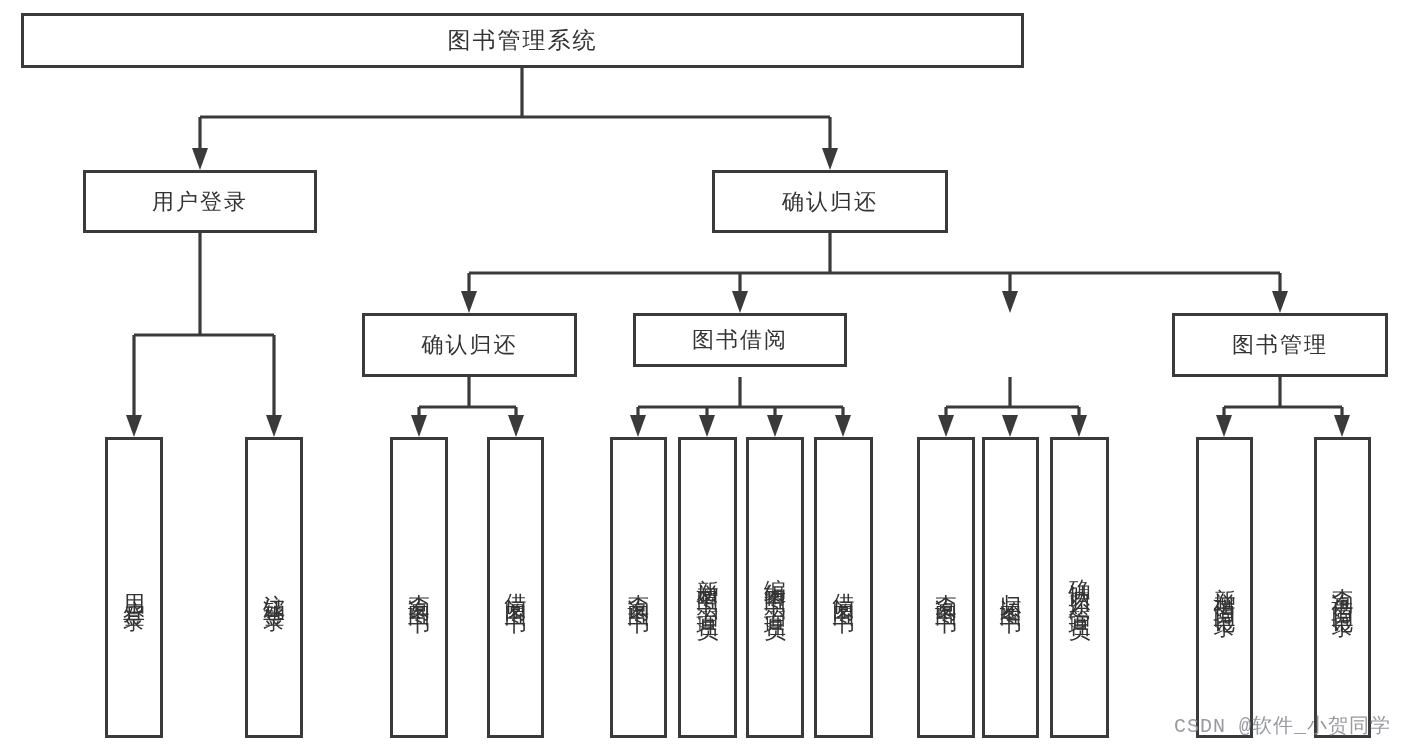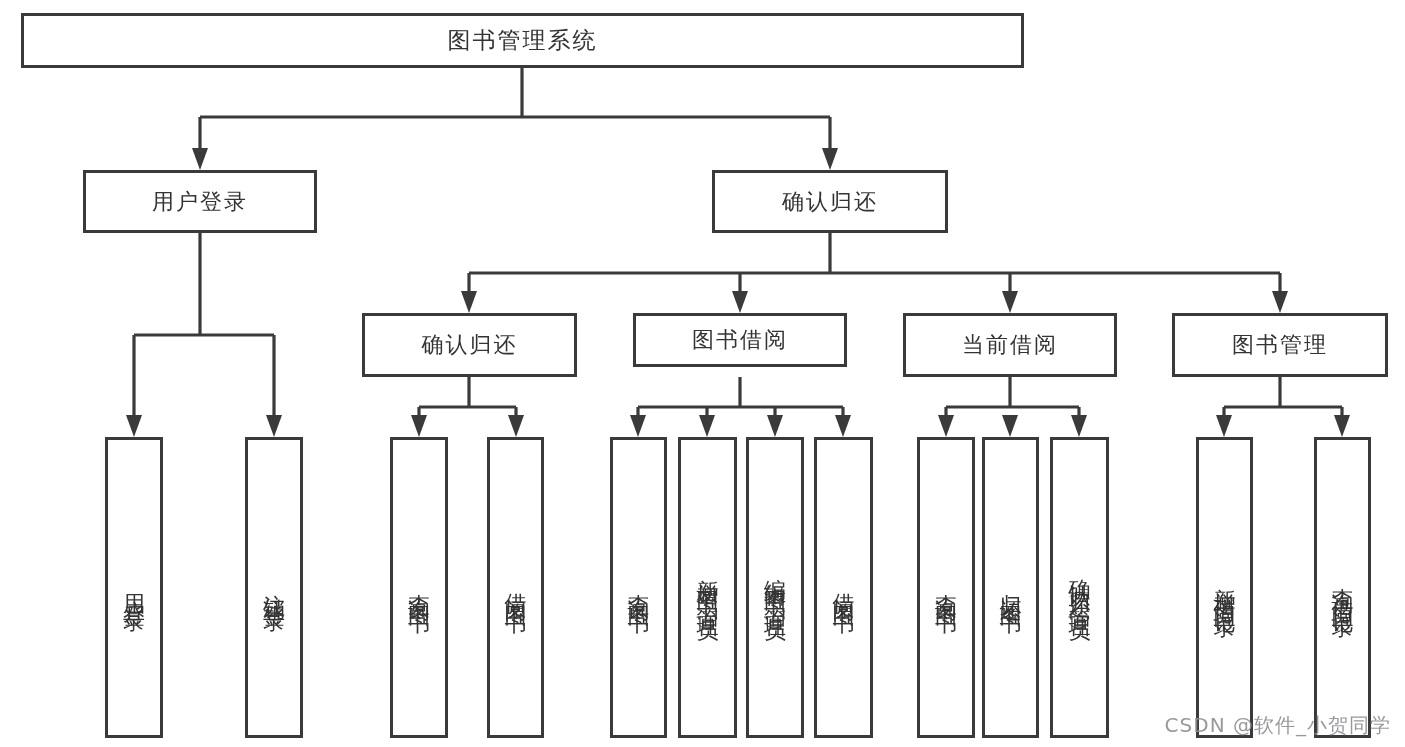--- a/index.html
+++ b/index.html
@@ -30,20 +30,21 @@
     line-height:1;
     color:#333333;
   }
   #watermark{
     position:absolute;
     right:14px;top:712px;
     font-size:20px;
     letter-spacing:1px;
     color:rgba(140,142,148,0.9);
     white-space:nowrap;
+    font-family:Liberation Mono, monospace;
   }
 </style>
 </head>
 <body>
 
 <div id="stage">
 
   <svg id="wires" viewBox="0 0 1405 747" xmlns="http://www.w3.org/2000/svg">
     <g stroke="#3a3a3a" stroke-width="3.2" fill="none">
       <path d="M522,68 L522,117 M200,117 L830,117 M200,117 L200,152 M830,117 L830,152"></path>
@@ -99,23 +100,20 @@
   <div class="box" style="left:712px;top:170px;width:236px;height:63px">
     <span class="hlabel">确认归还</span>
   </div>
 
   <div class="box" style="left:362px;top:313px;width:215px;height:64px">
     <span class="hlabel">确认归还</span>
   </div>
   <div class="box" style="left:633px;top:313px;width:214px;height:54px">
     <span class="hlabel">图书借阅</span>
   </div>
-  <div class="box" style="left:903px;top:313px;width:214px;height:64px">
-    <span class="hlabel">当前借阅</span>
-  </div>
   <div class="box" style="left:1172px;top:313px;width:216px;height:64px">
     <span class="hlabel">图书管理</span>
   </div>
 
   <div class="box leaf" style="left:105px;top:437px;width:58px;height:301px">
     <span class="vlabel">用户登录</span>
   </div>
   <div class="box leaf" style="left:245px;top:437px;width:58px;height:301px">
     <span class="vlabel">注销登录</span>
   </div>

